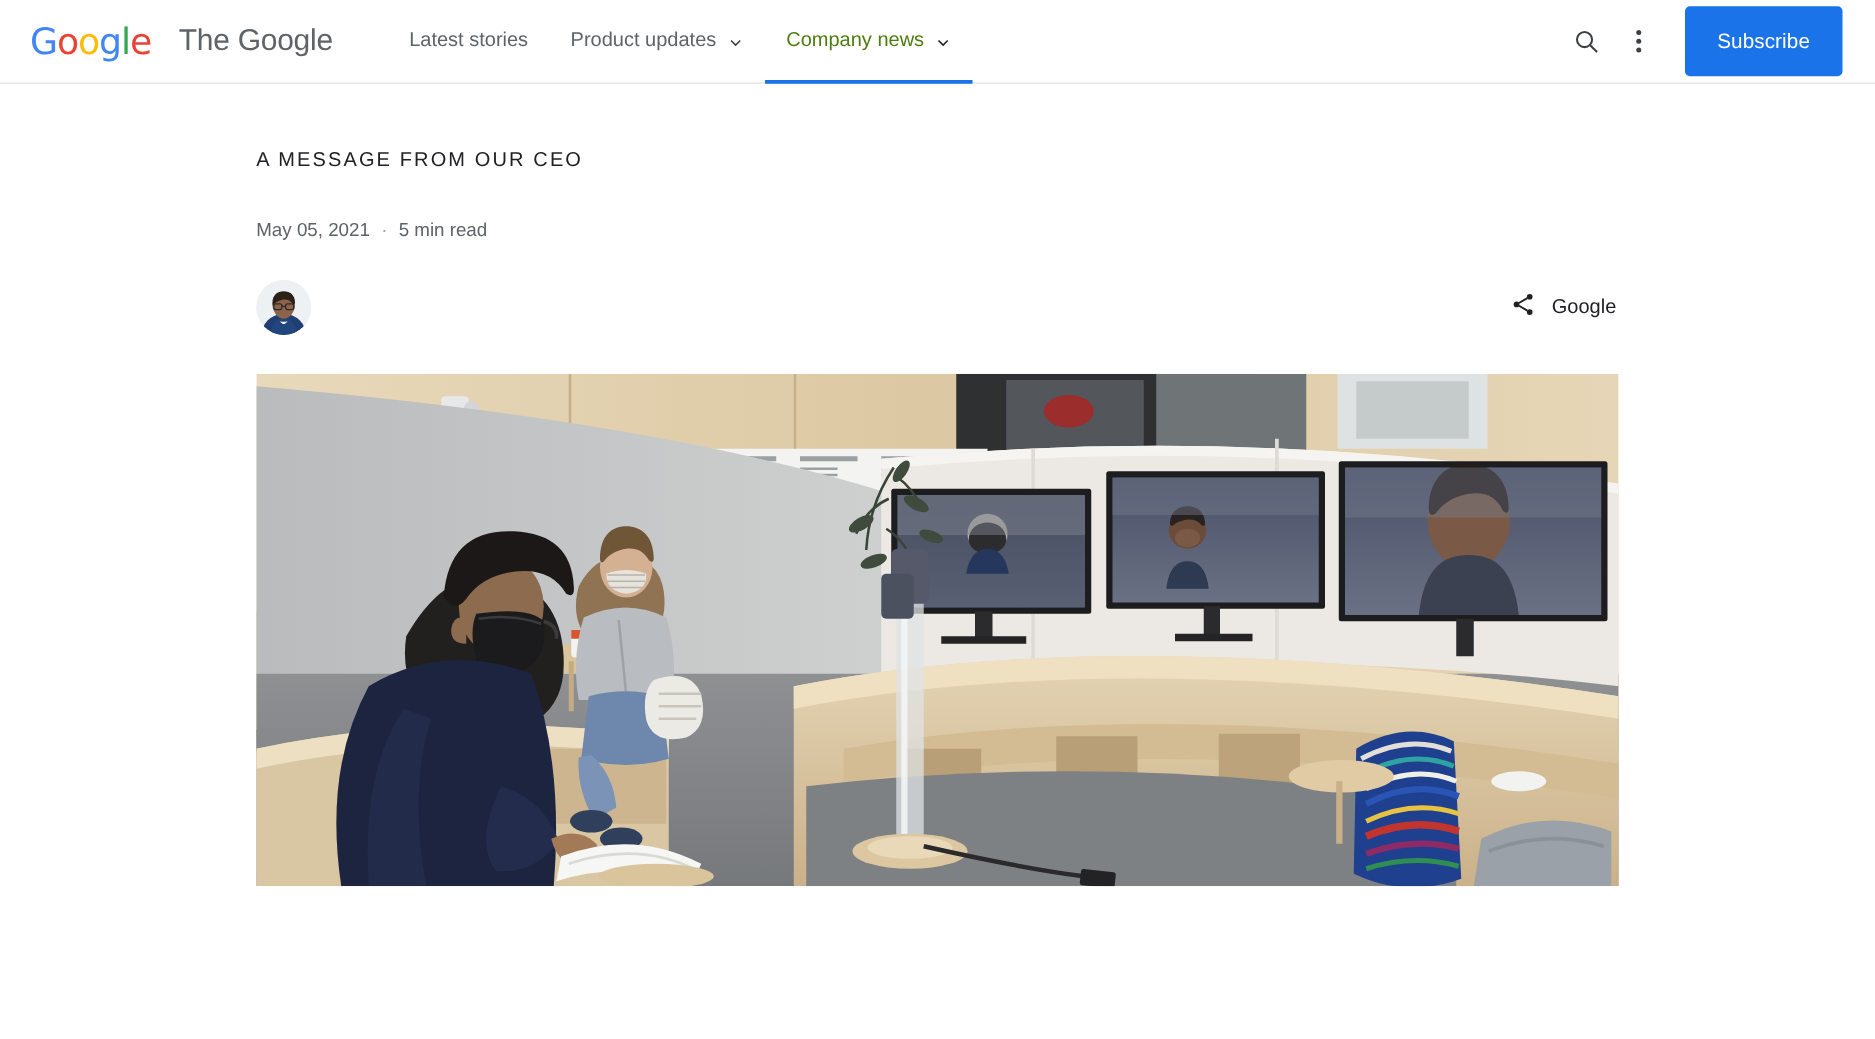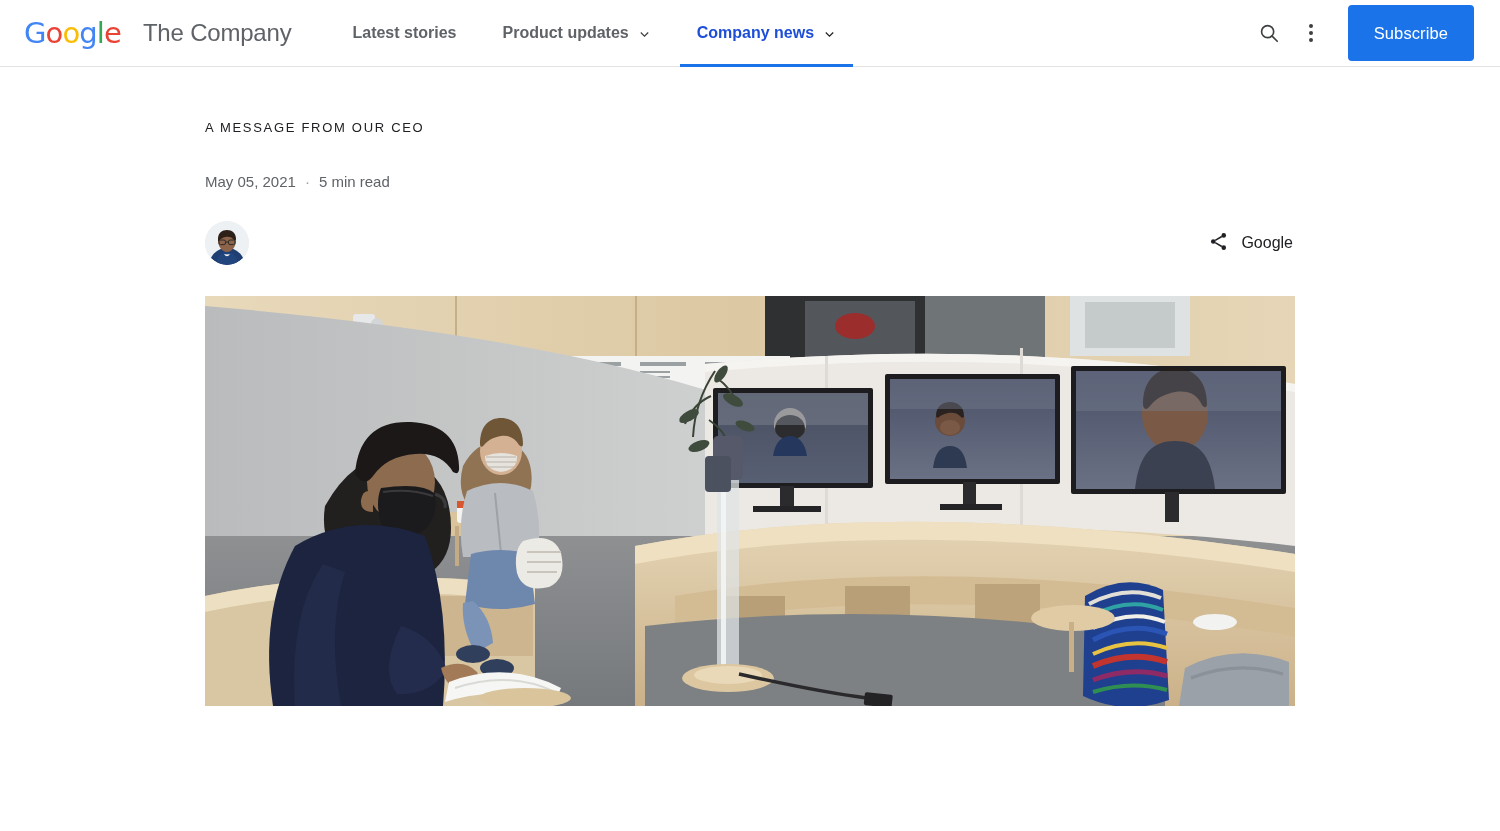--- a/index.html
+++ b/index.html
@@ -30,32 +30,32 @@
     white-space: pre;
     font-weight: 400;
   }
   .g-b { color: #4285F4; } .g-r { color: #EA4335; }
   .g-y { color: #FBBC05; } .g-g { color: #34A853; }
   .keyword-title {
     font-size: 24px; color: #5f6368; font-weight: 400;
     letter-spacing: -0.2px; white-space: nowrap;
   }
 
-  .nav { display: flex; align-items: center; height: 67px; margin-left: 44px; gap: 12px; font-weight: bold; }
+  .nav { display: flex; align-items: center; height: 67px; margin-left: 44px; gap: 0; }
   .nav-item {
     position: relative;
     display: flex; align-items: center; gap: 9px;
     height: 67px;
     padding: 0 17px;
     font-size: 16px;
     color: #5f6368;
     white-space: nowrap;
     cursor: pointer;
   }
-  .nav-item.active { color: #1d4ed8; }
+  .nav-item.active { color: #4d7c0f; }
   .nav-item.active::after {
     content: ""; position: absolute; left: 0; right: 0; bottom: 0;
     height: 3px; background: #1a73e8;
   }
   .chev { width: 13px; height: 13px; display: inline-block; position: relative; top: 1px;}
   .chev svg { display: block; }
 
   .header-right { margin-left: auto; display: flex; align-items: center; gap: 0; }
   .icon-btn {
     width: 42px; height: 42px; display: flex; align-items: center; justify-content: center;
@@ -75,21 +75,21 @@
     height: 56px;
     cursor: pointer;
     letter-spacing: 0.1px;
   }
 
   
   .article { padding: 0; }
   .wrap { width: 1090px; margin: 0 auto; padding-left: 0; }
   .eyebrow {
     margin-top: 53px;
-    font-size: 13px;
+    font-size: 16px;
     letter-spacing: 1.7px;
     color: #202124;
     font-weight: 500;
     text-transform: uppercase;
   }
   .headline {
     margin-top: 18px;
     font-size: 62px;
     line-height: 1.07;
     font-weight: 300;
@@ -133,21 +133,21 @@
 </style>
 </head>
 <body>
 
 <div class="header">
 
   <div class="brand">
     <div class="google-logo">
       <span class="g-b">G</span><span class="g-r">o</span><span class="g-y">o</span><span class="g-b">g</span><span class="g-g">l</span><span class="g-r">e</span>
     </div>
-    <div class="keyword-title">The Company</div>
+    <div class="keyword-title">The Google</div>
   </div>
 
   <nav class="nav">
     <div class="nav-item">
       <span>Latest stories</span>
     </div>
     <div class="nav-item">
       <span>Product updates</span>
       <span class="chev">
         <svg width="13" height="13" viewBox="0 0 24 24">

